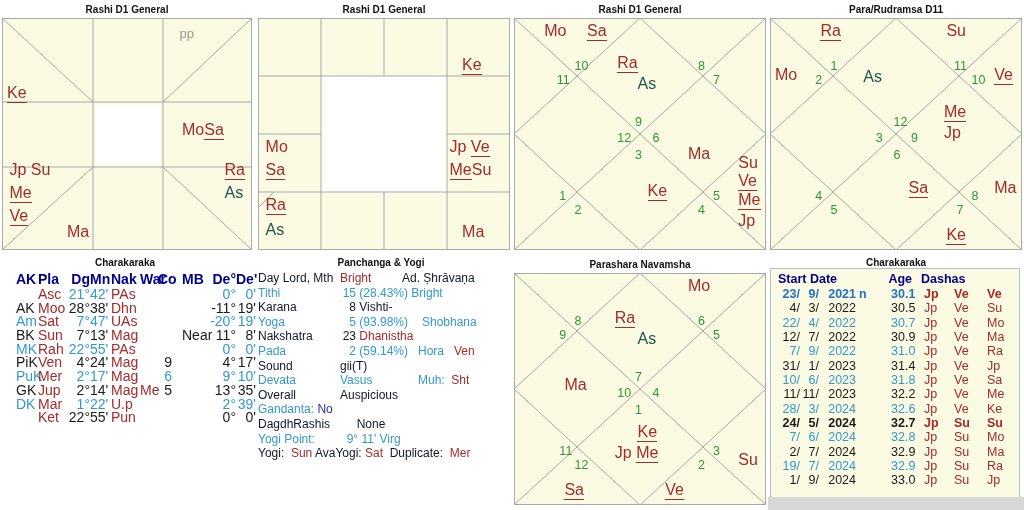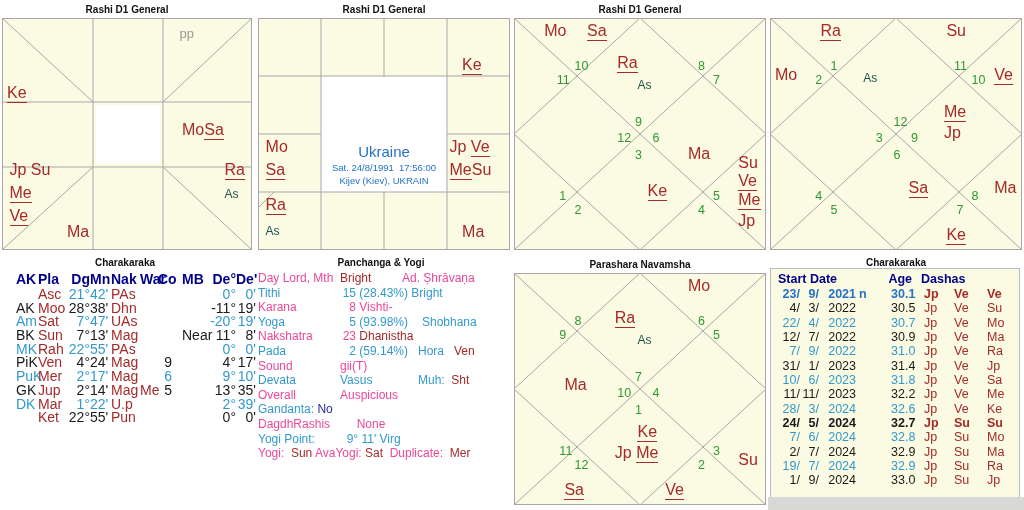--- a/index.html
+++ b/index.html
@@ -3,29 +3,29 @@
 <meta charset="utf-8">
 <style>
   html,body{margin:0;padding:0;background:#fff;}
   body{font-family:"Liberation Sans",sans-serif;}
   #screen{position:relative;width:1024px;height:510px;background:#ffffff;overflow:hidden;}
   .ptitle{position:absolute;font-weight:bold;font-size:10px;color:#111;text-align:center;height:16px;line-height:16px;white-space:nowrap;}
   .chartbox{position:absolute;background:#FBFAE2;}
   .chartbox svg{position:absolute;left:0;top:0;}
   .clab{position:absolute;white-space:pre;line-height:1;z-index:3;}
   .c-p{color:#A52A2A;font-size:16px;}
-  .c-a{color:#20554E;font-size:12px;}
+  .c-a{color:#20554E;font-size:16px;}
   .c-g{color:#2E9933;font-size:12.5px;}
   .c-y{color:#9A9A9A;font-size:13px;}
   .u{border-bottom:1px solid currentColor;padding-bottom:1px;}
   .center-info{position:absolute;left:25%;top:54%;width:50%;text-align:center;z-index:2;}
   .ci-name{font-size:15px;color:#2472C8;}
   .ci-line{font-size:9.5px;color:#2472C8;white-space:pre;margin-top:2px;}
   
-  .t-k{color:#ec4899;} .t-b{color:#3399CC;} .t-r{color:#A52A2A;} .t-n{color:#2B2BA6;}
+  .t-k{color:#0f172a;} .t-b{color:#3399CC;} .t-r{color:#A52A2A;} .t-n{color:#2B2BA6;}
   .t-black{color:#1A1A1A;} .t-blue{color:#3399CC;} .t-mblue{color:#2472C8;} .t-red{color:#A52A2A;}
   .b{font-weight:bold;}
   .panel{position:absolute;}
   
   #ck-head,.ckrow{display:flex;height:13.7px;font-size:14px;padding-left:16px;align-items:baseline;}
   #ck-head{font-weight:bold;color:#00008B;}
   #ck-head span,.ckrow span{flex:none;box-sizing:border-box;white-space:pre;overflow:visible;}
   .ck-ak{width:22px;} .ck-pla{width:28px;} .ck-dg{width:24px;text-align:right;} .ck-mn{width:18px;text-align:right;}
   .ck-nak{width:30px;padding-left:3px;} .ck-war{width:20px;padding-left:2px;} .ck-co{width:14px;text-align:right;}
   .ck-mb{width:34px;padding-left:10px;} .ck-de1{width:30px;text-align:right;} .ck-de2{width:20px;text-align:right;}
@@ -52,20 +52,21 @@
   .vm-strip{position:absolute;left:0;top:242px;width:256px;height:13px;background:#D8D8D6;}
 </style>
 </head>
 <body>
 
 <div id="screen">
 
   <div class="ptitle" style="left:0;top:2px;width:254px;">Rashi D1 General</div>
   <div class="ptitle" style="left:256px;top:2px;width:256px;">Rashi D1 General</div>
   <div class="ptitle" style="left:512px;top:2px;width:256px;">Rashi D1 General</div>
+  <div class="ptitle" style="left:768px;top:2px;width:256px;">Para/Rudramsa D11</div>
 
   <div class="chartbox" style="left:2px;top:18px;width:250px;height:232px;">
     <svg width="250" height="232" viewBox="0 0 250 232">
       <g stroke="#A8A8A8" stroke-width="1" fill="none">
         <rect x="0.5" y="0.5" width="249" height="231"></rect>
         <line x1="91" y1="0" x2="91" y2="232"></line>
           <line x1="161" y1="0" x2="161" y2="232"></line>
         <line x1="0" y1="84" x2="250" y2="84"></line>
           <line x1="0" y1="149" x2="250" y2="149"></line>
         <line x1="0" y1="0" x2="91" y2="84"></line>
@@ -95,25 +96,20 @@
           <line x1="189" y1="0" x2="189" y2="232"></line>
         <line x1="126" y1="0" x2="126" y2="58"></line>
           <line x1="126" y1="174" x2="126" y2="232"></line>
         <line x1="0" y1="58" x2="252" y2="58"></line>
           <line x1="0" y1="174" x2="252" y2="174"></line>
         <line x1="0" y1="116" x2="63" y2="116"></line>
           <line x1="189" y1="116" x2="252" y2="116"></line>
         <line x1="0" y1="190" x2="16" y2="174"></line>
       </g>
     </svg>
-    <div class="center-info">
-      <div class="ci-name">Ukraine</div>
-      <div class="ci-line">Sat. 24/8/1991  17:56:00</div>
-      <div class="ci-line">Kijev (Kiev), UKRAIN</div>
-    </div>
   <div class="clab" style="left: 81%; top: 17%;"><span class="c-p u">Ke</span></div>
       <div class="clab" style="left: 3%; top: 52%;"><span class="c-p">Mo</span></div>
       <div class="clab" style="left: 3%; top: 62%;"><span class="c-p u">Sa</span></div>
       <div class="clab" style="left: 76%; top: 52%;"><span class="c-p">Jp </span><span class="c-p u">Ve</span></div>
       <div class="clab" style="left: 76%; top: 62%;"><span class="c-p u">Me</span><span class="c-p">Su</span></div>
       <div class="clab" style="left: 3%; top: 77%;"><span class="c-p u">Ra</span></div>
       <div class="clab" style="left: 3%; top: 88%;"><span class="c-a">As</span></div>
       <div class="clab" style="left: 81%; top: 89%;"><span class="c-p">Ma</span></div>
     </div>
 

